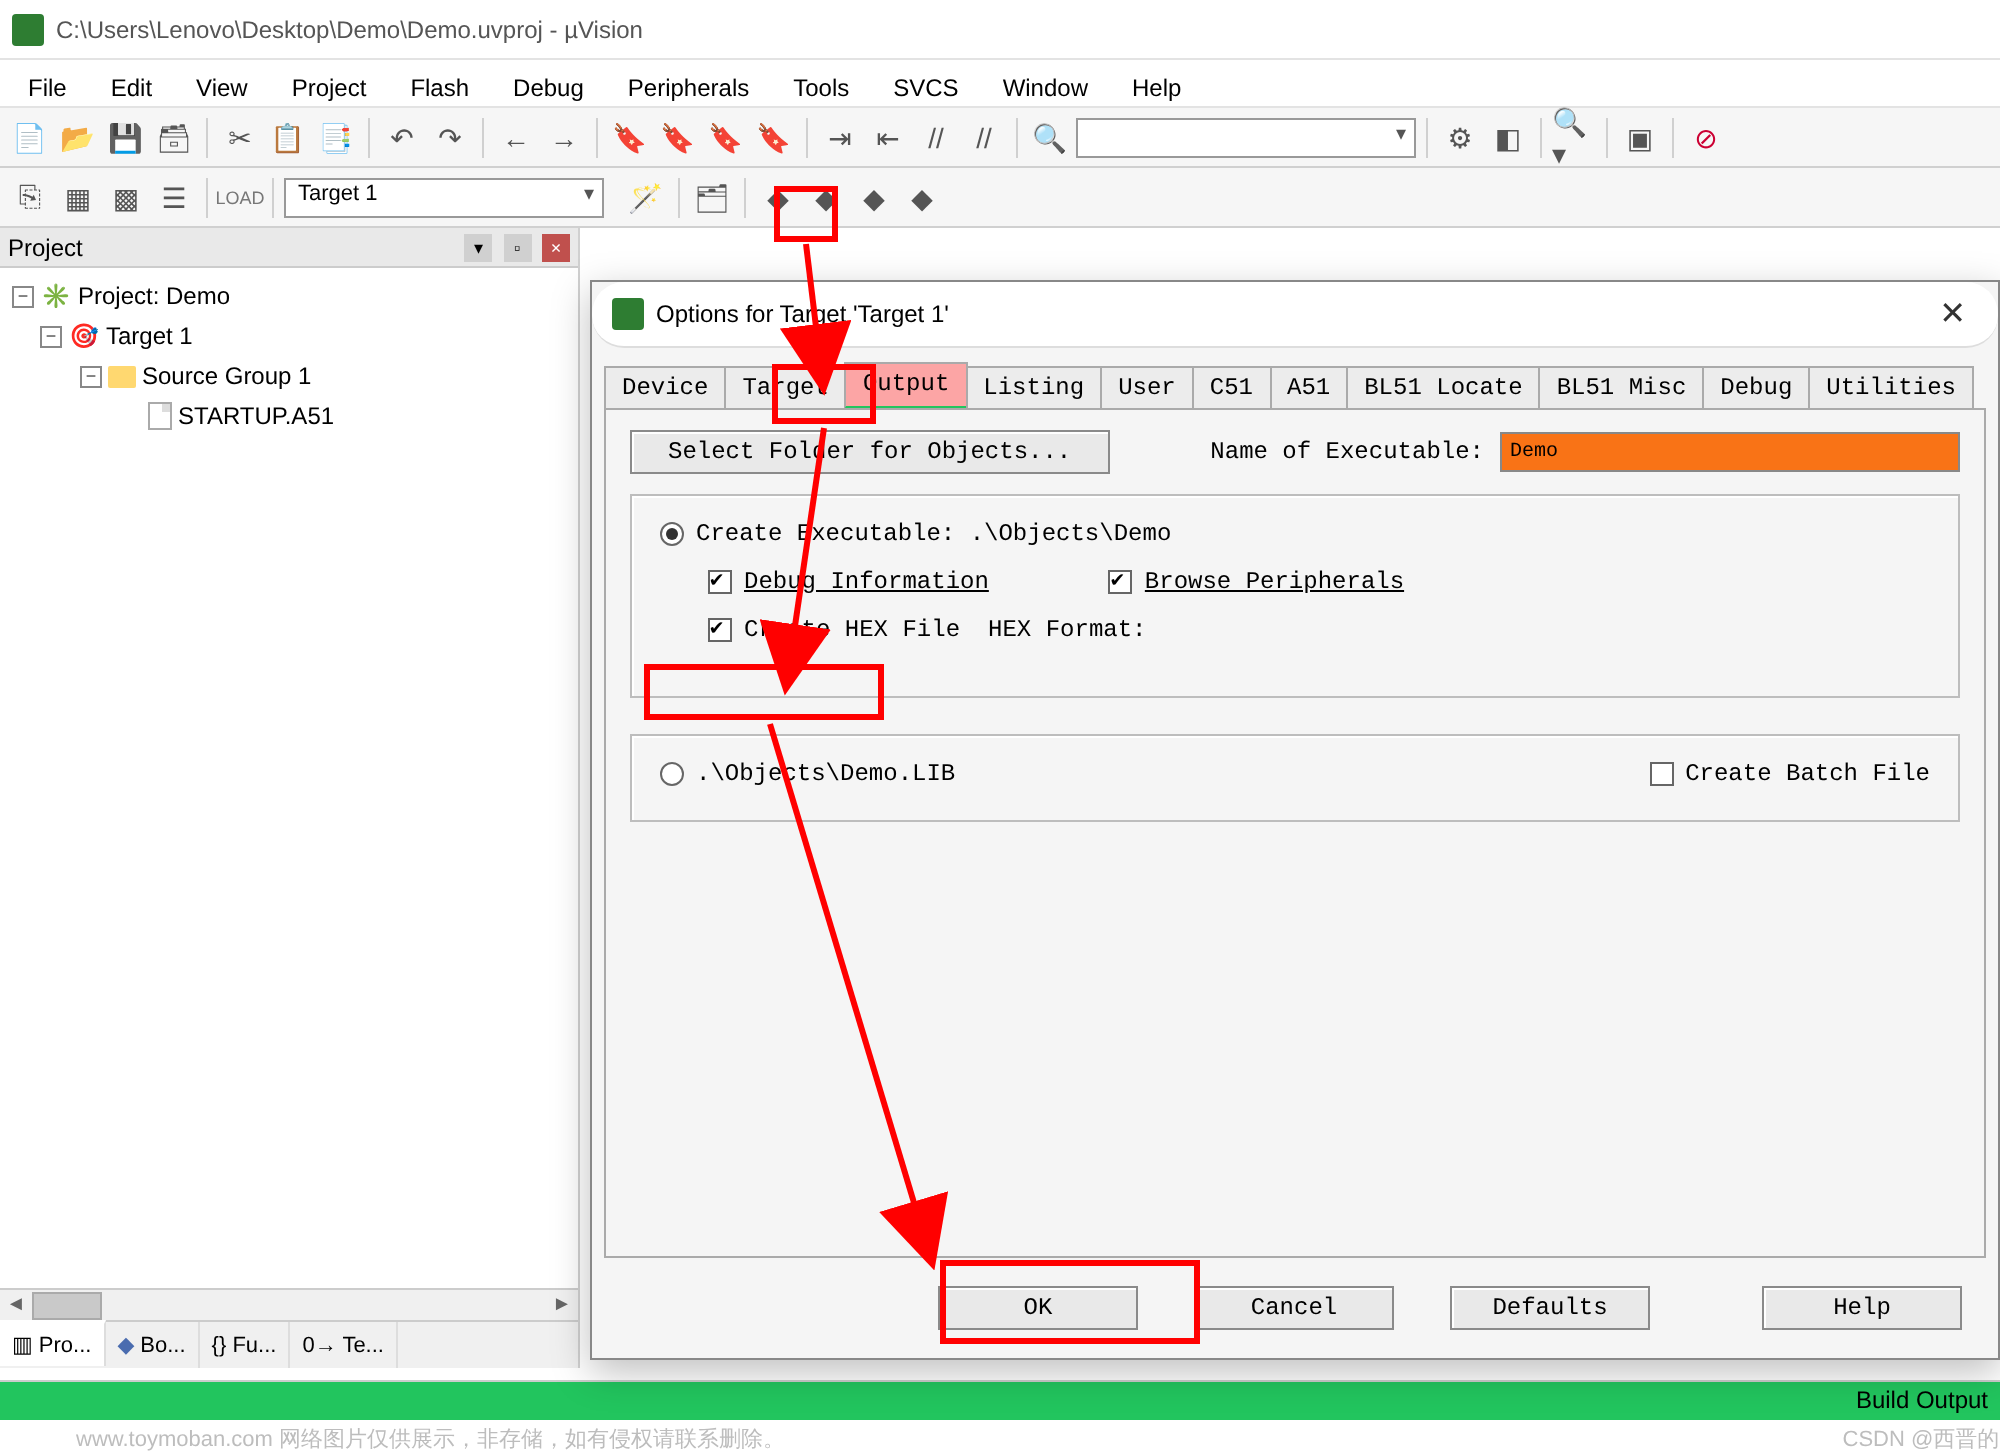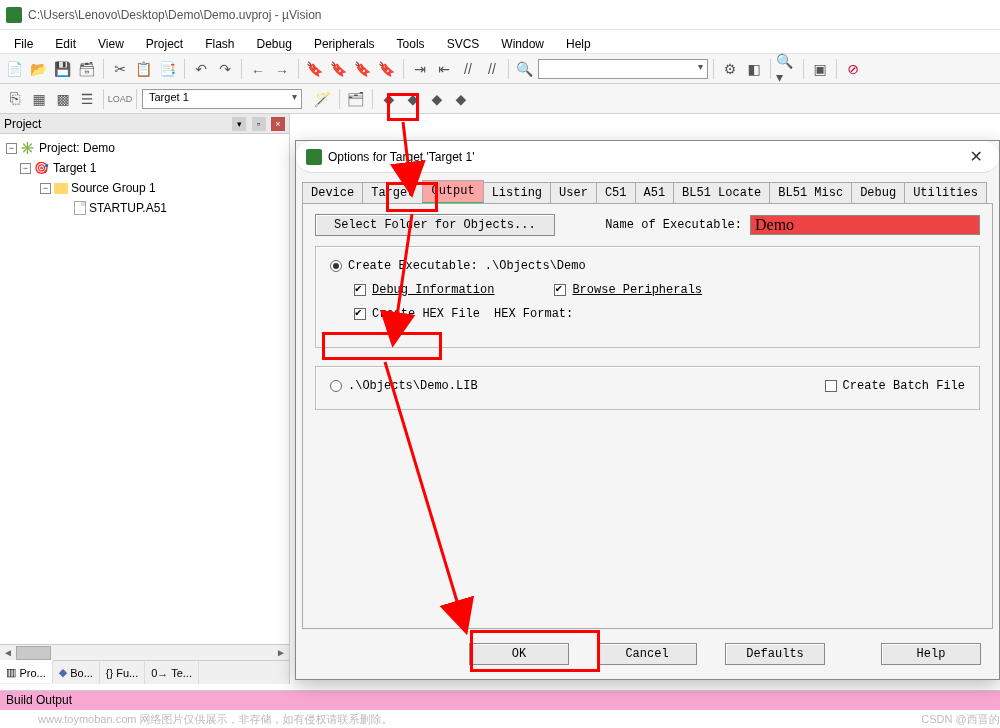--- a/index.html
+++ b/index.html
@@ -118,22 +118,22 @@
     background:#f5f5f5; position:relative;
   }
   .row { display:flex; align-items:center; gap:8px; margin-bottom:10px;}
   .btn {
     border:1px solid #8a8a8a; background:#e9e9e9; padding:3px 18px;
     font-family:"Courier New", monospace; font-size:12px;
     box-shadow:inset 1px 1px 0 #fff;
   }
   .lbl { font-family:"Courier New", monospace; font-size:12px;}
   .txt {
-    border:1px solid #888; background:#ef4444; height:20px; padding:1px 4px;
-    font-family:Liberation Serif, serif; font-size:16px;
+    border:1px solid #888; background:#f97316; height:20px; padding:1px 4px;
+    font-family:Liberation Mono, monospace; font-size:10px;
   }
   .group {
     border:1px solid #bdbdbd; padding:12px 14px 16px 14px; margin-top:6px;
     box-shadow:inset 1px 1px 0 #fff;
   }
   .radio, .check { display:inline-flex; align-items:center; gap:6px; font-family:"Courier New", monospace; font-size:12px;}
   .r { width:12px; height:12px; border:1px solid #666; border-radius:50%; position:relative; background:#fff;}
   .r.sel::after{content:""; position:absolute; inset:2px; border-radius:50%; background:#333;}
   .c { width:12px; height:12px; border:1px solid #666; background:#fff; position:relative;}
   .c.sel::after{content:"✔"; position:absolute; left:0; top:-3px; font-size:11px; color:#000;}
@@ -144,21 +144,21 @@
   .dlg-btns .spacer{ flex:1; }
   
   .red-box { position:absolute; border:3px solid red; pointer-events:none;}
   .red-tab { left:386px; top:182px; width:52px; height:30px;}
   .red-hex { left:322px; top:332px; width:120px; height:28px;}
   .red-ok  { left:470px; top:630px; width:130px; height:42px;}
 
   
   .buildout {
     position:absolute; left:0; bottom:18px; height:20px; width:100%;
-    background:#f9a8d4; border-top:1px solid #ccc; padding:2px 6px; font-size:12px;
+    background:#22c55e; border-top:1px solid #ccc; padding:2px 6px; font-size:12px;text-align:right;
   }
   
   .footer {
     position:absolute; left:0; bottom:0; height:18px; width:100%;
     display:flex; justify-content:space-between; align-items:center;
     padding:0 10px; color:#bdbdbd; font-size:11px; background:#fff;margin-left:28px;
   }
 
   
   svg.overlay { position:absolute; left:0; top:0; pointer-events:none;}

